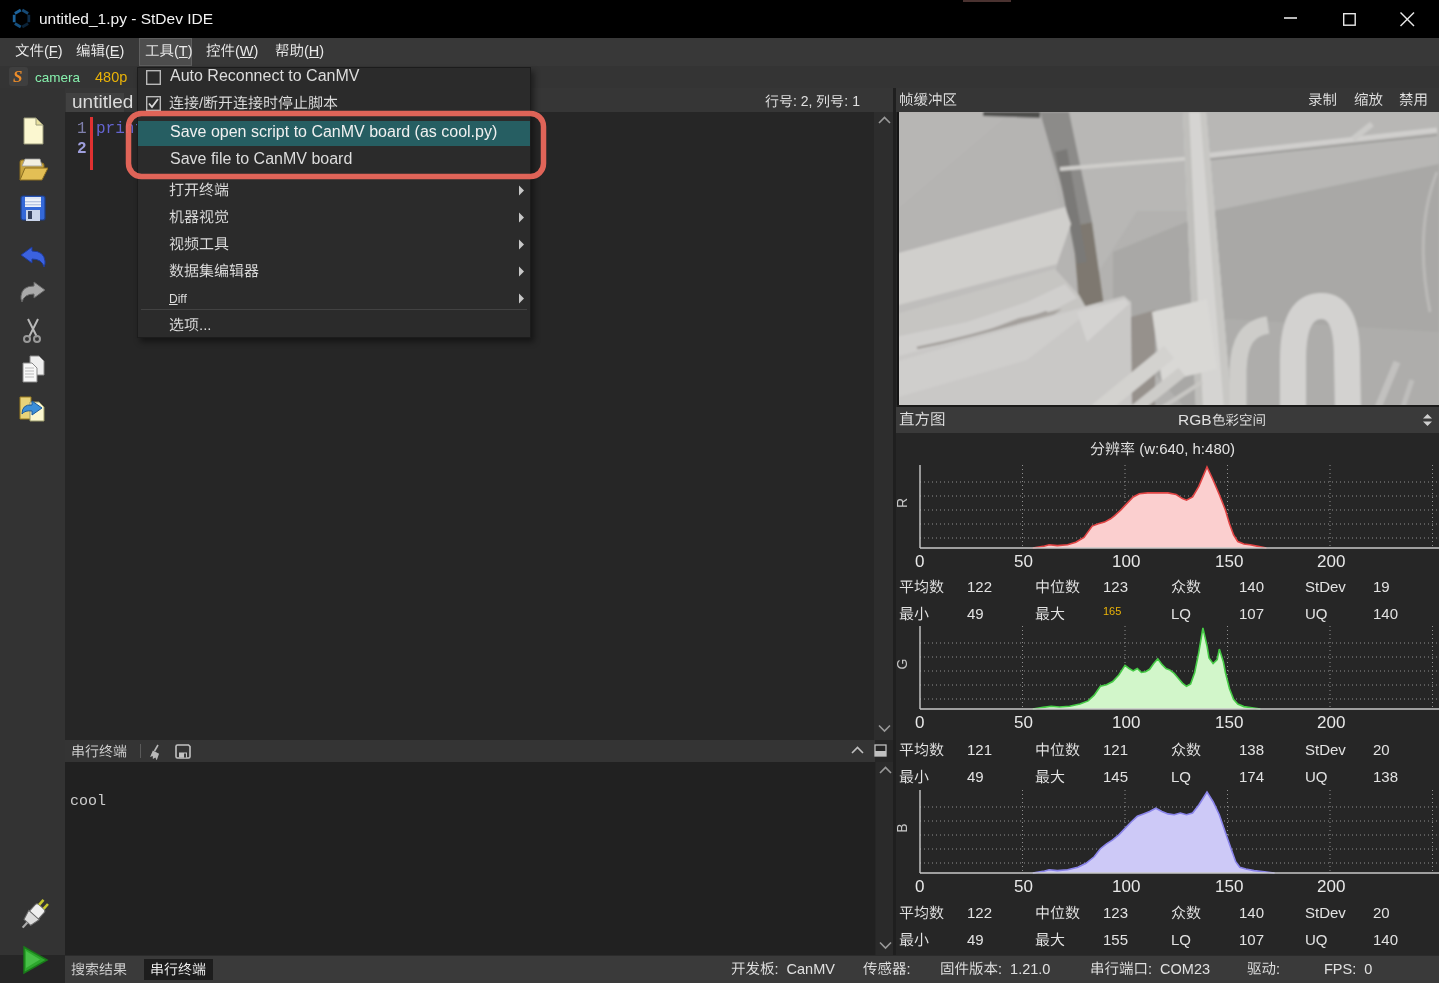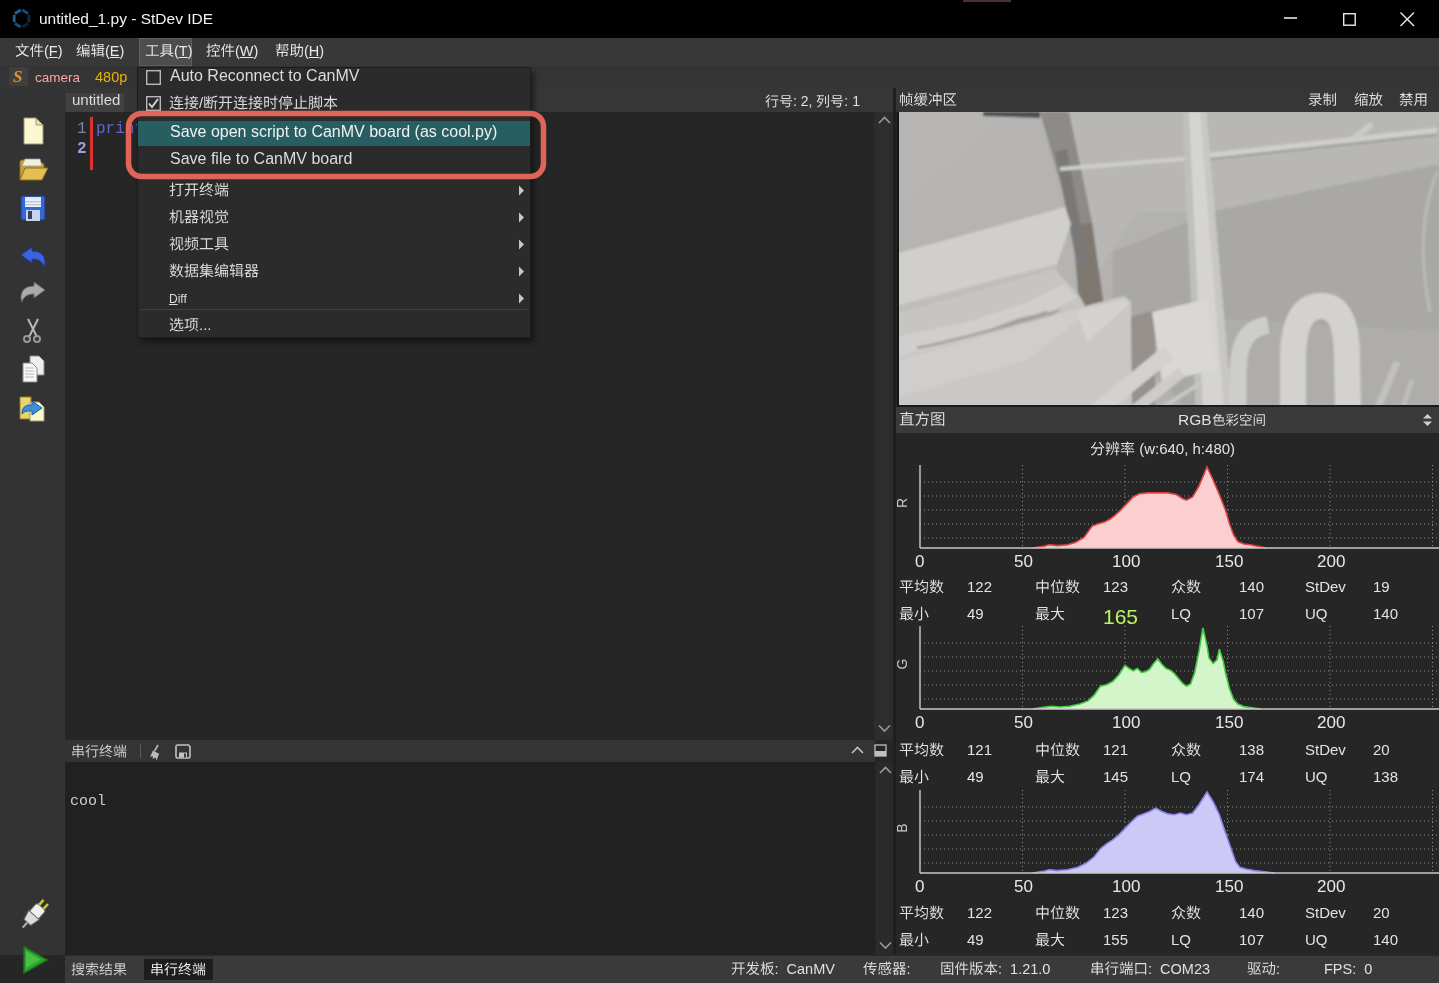--- a/index.html
+++ b/index.html
@@ -60,25 +60,25 @@
           <use href="#u5E2E" x="0"></use>
           <use href="#u52A9" x="1000"></use>
         </g>
       </svg>(<u>H</u>)</div>
   </div>
 <div style="position:absolute;left:0px;top:66px;width:1439px;height:22px;background:#343434" class=""></div>
 <div class="t" style="left:9px;top:67px"><svg width="19" height="19" viewBox="0 0 19 19">
 <rect x="0" y="0" width="19" height="19" rx="3" fill="#3f3f3f"></rect>
 <text x="4" y="15" font-family="Liberation Serif" font-style="italic" font-weight="bold" font-size="17" fill="#ee8d2a">S</text>
     </svg></div>
-<div class="t" style="left:35px;top:70px;font-size:13.5px;color:#fca5a5">camera</div>
+<div class="t" style="left:35px;top:70px;font-size:13.5px;color:#86efac">camera</div>
 <div class="t" style="left:95px;top:69px;font-size:14.5px;color:#eab308">480p</div>
 <div style="position:absolute;left:65px;top:88px;width:1374px;height:24px;background:#363636" class=""></div>
 <div style="position:absolute;left:66px;top:93px;width:58px;height:19px;background:#414141" class=""></div>
-<div class="t" style="left:72px;top:91px;font-size:15px;color:#dcdcdc">untitled</div>
+<div class="t" style="left:72px;top:91px;font-size:19px;color:#dcdcdc">untitled</div>
 <div class="t" style="left:765px;top:93px;font-size:14px;color:#e0e0e0"><svg width="28.0" height="14" viewBox="0 0 2000 1000" style="vertical-align:-0.12em;overflow:visible">
       <g transform="translate(0,880) scale(1,-1)" fill="currentColor">
         <use href="#u884C" x="0"></use>
         <use href="#u53F7" x="1000"></use>
       </g>
     </svg>: 2, <svg width="28.0" height="14" viewBox="0 0 2000 1000" style="vertical-align:-0.12em;overflow:visible">
       <g transform="translate(0,880) scale(1,-1)" fill="currentColor">
         <use href="#u5217" x="0"></use>
         <use href="#u53F7" x="1000"></use>
       </g>
@@ -388,21 +388,21 @@
         <use href="#u5C0F" x="1000"></use>
       </g>
     </svg></div>
 <div class="t" style="left:967px;top:605px;font-size:15px;color:#e2e2e2">49</div>
 <div class="t" style="left:1035px;top:605px;font-size:15px;color:#e2e2e2"><svg width="30.0" height="15" viewBox="0 0 2000 1000" style="vertical-align:-0.12em;overflow:visible">
       <g transform="translate(0,880) scale(1,-1)" fill="currentColor">
         <use href="#u6700" x="0"></use>
         <use href="#u5927" x="1000"></use>
       </g>
     </svg></div>
-<div class="t" style="left:1103px;top:605px;font-size:21px;color:#bef264">165</div>
+<div class="t" style="left:1103px;top:605px;font-size:11px;color:#eab308">165</div>
 <div class="t" style="left:1171px;top:605px;font-size:15px;color:#e2e2e2">LQ</div>
 <div class="t" style="left:1239px;top:605px;font-size:15px;color:#e2e2e2">107</div>
 <div class="t" style="left:1305px;top:605px;font-size:15px;color:#e2e2e2">UQ</div>
 <div class="t" style="left:1373px;top:605px;font-size:15px;color:#e2e2e2">140</div>
 <div class="t" style="left:899px;top:741px;font-size:15px;color:#e2e2e2"><svg width="45.0" height="15" viewBox="0 0 3000 1000" style="vertical-align:-0.12em;overflow:visible">
       <g transform="translate(0,880) scale(1,-1)" fill="currentColor">
         <use href="#u5E73" x="0"></use>
         <use href="#u5747" x="1000"></use>
         <use href="#u6570" x="2000"></use>
       </g>

